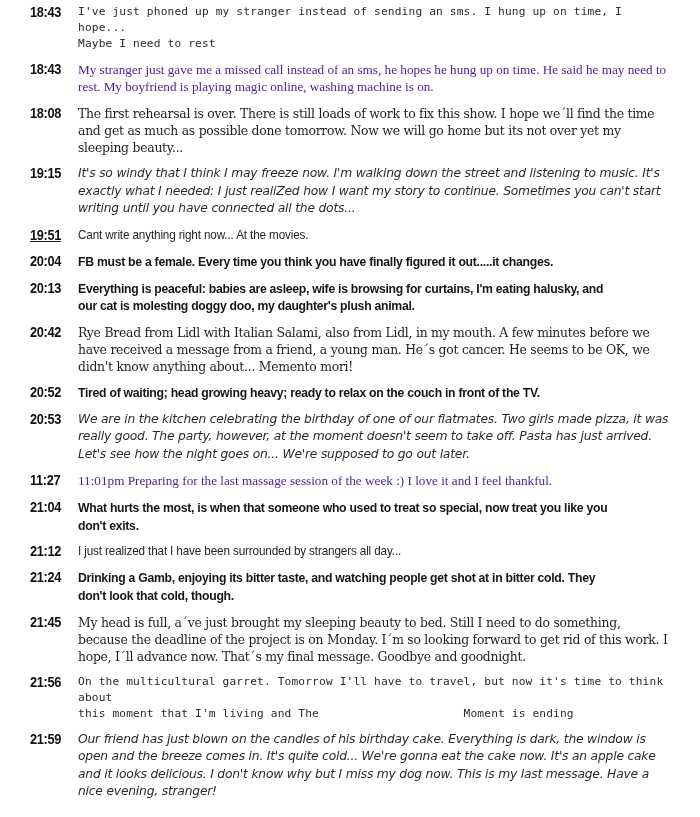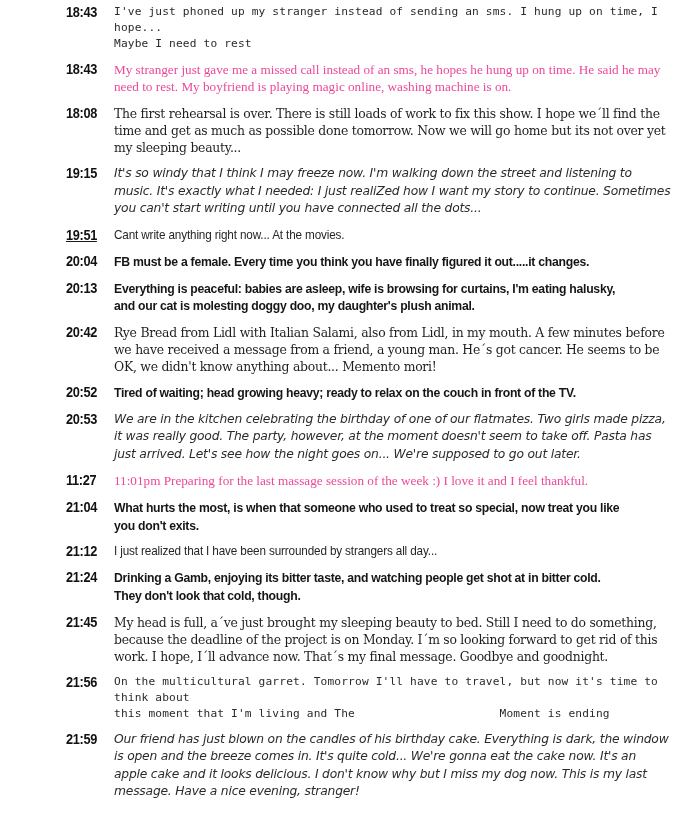--- a/index.html
+++ b/index.html
@@ -17,21 +17,20 @@
 
   #log {
     padding: 4px 28px 0 30px;
     box-sizing: border-box;
   }
 
   .entry {
     display: flex;
     align-items: flex-start;
     margin-bottom: 9px;
-    margin-left: 36px;
   }
 
   .time {
     flex: 0 0 48px;
     width: 48px;
     font-family: "Liberation Sans Narrow", "Liberation Sans", sans-serif;
     font-weight: bold;
     font-size: 14.5px;
     letter-spacing: -0.4px;
     color: #111111;
@@ -61,21 +60,21 @@
     letter-spacing: 0.15px;
     color: #2a2a2a;
     white-space: pre-wrap;
   }
 
   
   .msg.serif {
     font-family: "Liberation Serif", "DejaVu Serif", serif;
     font-size: 13.2px;
     line-height: 1.34;
-    color: #ec4899;
+    color: #4c1d95;
   }
 
   
   .msg.slab {
     font-family: "DejaVu Serif", "Liberation Serif", serif;
     font-size: 12.4px;
     line-height: 1.38;
     letter-spacing: -0.25px;
     color: #1f1f1f;
   }

